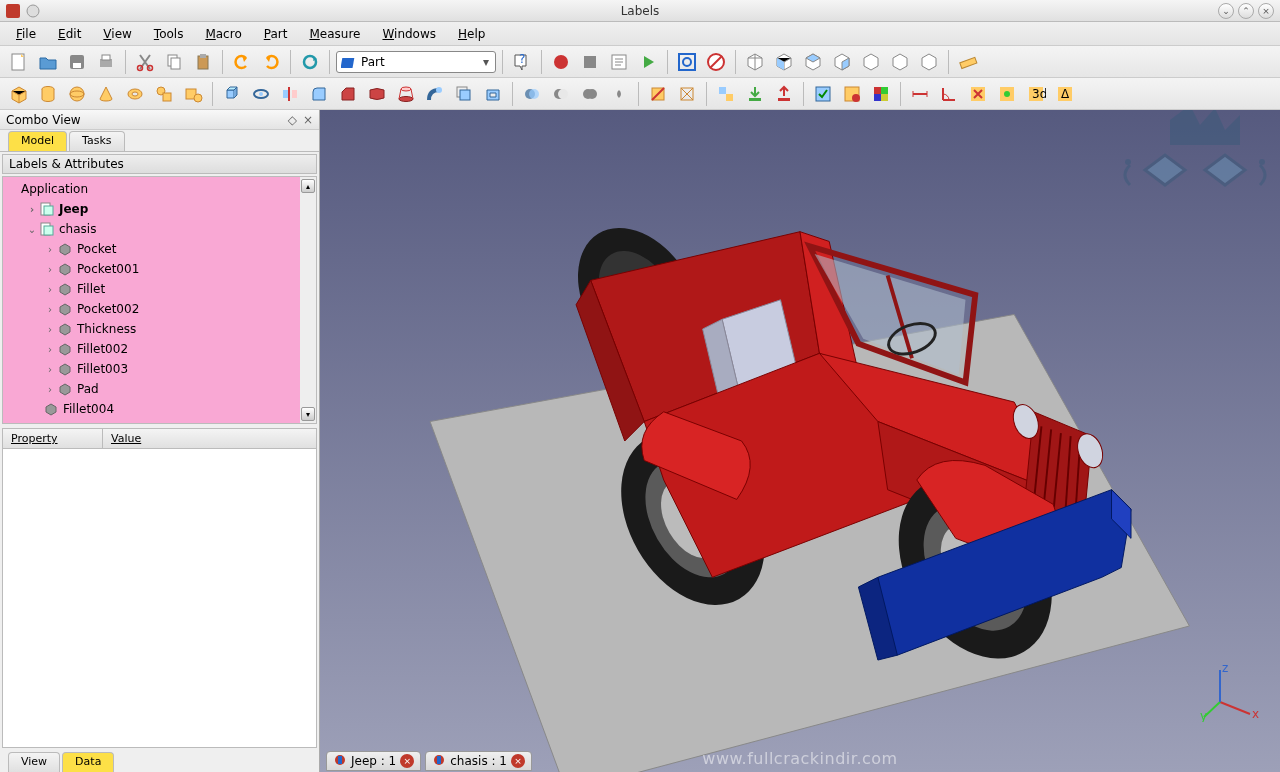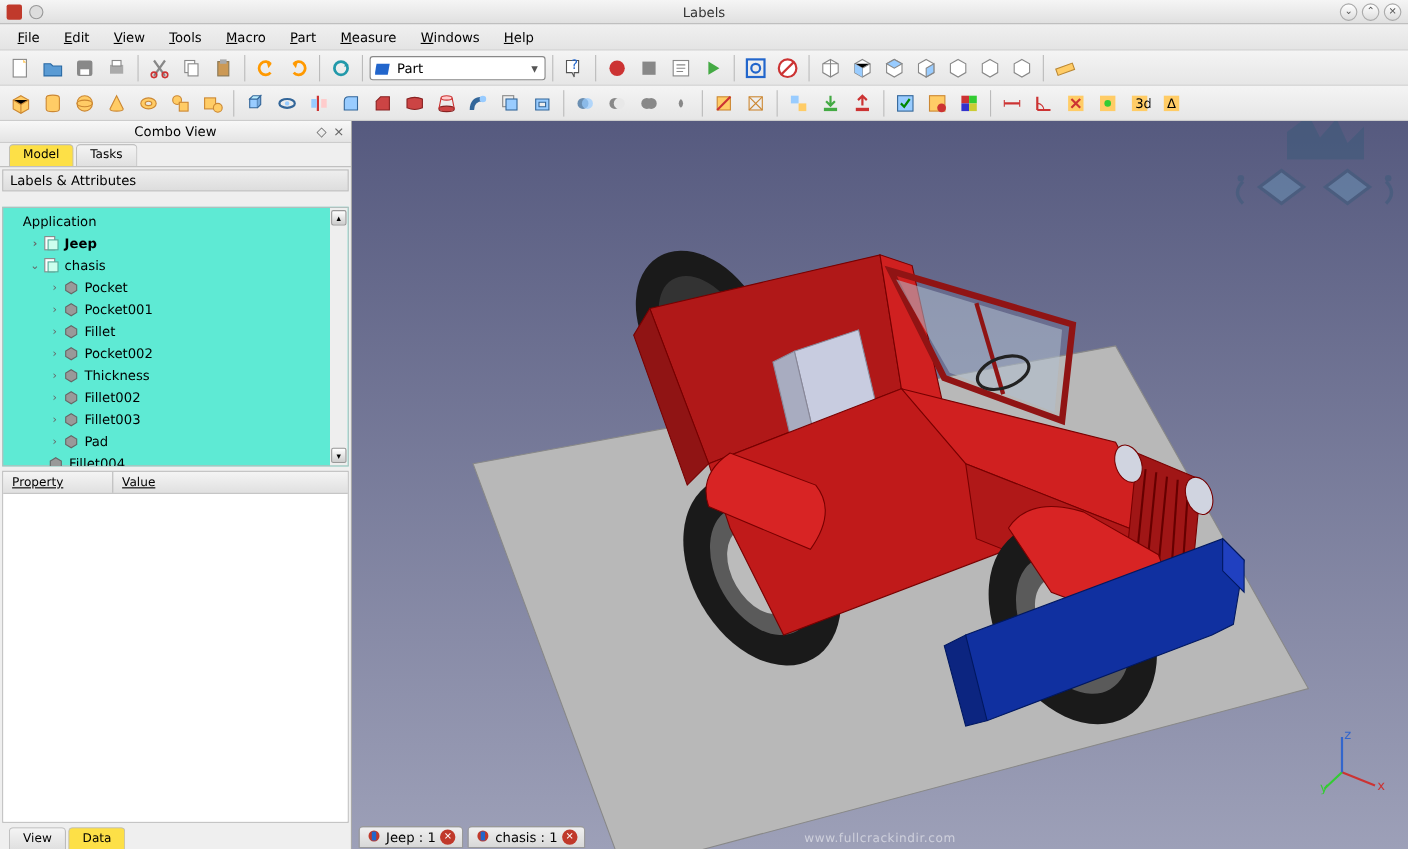--- a/index.html
+++ b/index.html
@@ -13,47 +13,47 @@
 .menu-item { padding: 2px 10px; cursor: pointer; border-radius: 3px; }
 .menu-item u { text-decoration: underline; }
 .toolbar { height: 32px; background: linear-gradient(#f4f4f4,#e6e6e6); display: flex; align-items: center; padding: 0 6px; border-bottom: 1px solid #ccc; gap: 3px; }
 .tbtn { width: 26px; height: 26px; display: flex; align-items: center; justify-content: center; border-radius: 3px; cursor: pointer; }
 .tbtn svg { width: 20px; height: 20px; }
 .sep { width: 1px; height: 24px; background: #bbb; margin: 0 3px; }
 .part-select { flex:0 0 160px; height: 22px; background: #fff; border: 1px solid #888; border-radius: 3px; display: flex; align-items: center; padding: 0 4px; cursor: pointer; position: relative; }
 .part-select::after { content:"▾"; position: absolute; right: 6px; color: #555; }
 .content { flex: 1; display: flex; min-height: 0; }
 .sidebar { width: 320px; background: #efefef; display: flex; flex-direction: column; border-right: 1px solid #aaa; }
-.panel-header { height: 20px; background: linear-gradient(#f8f8f8,#e4e4e4); border-bottom: 1px solid #ccc; display: flex; align-items: center; padding: 0 6px; font-size: 11px; position: relative; justify-content: center; }
+.panel-header { height: 20px; background: linear-gradient(#f8f8f8,#e4e4e4); border-bottom: 1px solid #ccc; display: flex; align-items: center; padding: 0 6px; font-size: 11px; position: relative; }
 .panel-header .ctrl { position: absolute; right: 6px; display: flex; gap: 6px; font-size: 10px; color: #666; cursor: pointer; }
 .tabs { height: 22px; display: flex; align-items: end; padding: 0 8px; gap: 2px; border-bottom: 1px solid #bbb; }
 .tab { height: 20px; padding: 2px 12px; background: linear-gradient(#f4f4f4,#e0e0e0); border: 1px solid #bbb; border-bottom: none; border-radius: 4px 4px 0 0; cursor: pointer; font-size: 11px; }
 .tab.active { background: #fde047; }
 .tree-panel { flex:1; display:flex; flex-direction: column; min-height:0; }
 .tree-title { background: linear-gradient(#eee,#ddd); border: 1px solid #bbb; margin: 2px; padding: 2px 6px; font-size: 12px; }
-.tree-wrap { flex:1; display:flex; min-height:0; border: 1px solid #bbb; margin: 12px 2px 2px 2px; background: #5eead4; }
+.tree-wrap { flex:1; display:flex; min-height:0; border: 1px solid #bbb; margin: 0 2px 2px 2px; background: #f9a8d4; }
 .tree { flex:1; overflow-y: auto; padding: 2px 0; }
 .tree-item { display: flex; align-items: center; height: 20px; padding-left: 4px; cursor: pointer; white-space: nowrap; }
 .expander { width: 14px; text-align: center; color: #666; font-size: 10px; }
 .icon-doc { width: 16px; height: 14px; margin-right: 4px; }
 .tree-item.bold { font-weight: bold; }
 .tree-scroll { width: 16px; background: #eee; display:flex; flex-direction:column; align-items:center; justify-content:space-between; padding:2px 0; }
 .scroll-btn { width:14px; height:14px; background: linear-gradient(#fff,#ccc); border:1px solid #999; border-radius:2px; font-size:8px; display:flex;align-items:center;justify-content:center; cursor:pointer; }
 .scroll-thumb { flex:1; margin: 2px; background: linear-gradient(#e0e0e0,#c0c0c0); border-radius: 2px; }
 .prop-wrap { height: 320px; display:flex; flex-direction: column; border: 1px solid #bbb; margin: 2px; }
 .prop-head { display:flex; background: linear-gradient(#f4f4f4,#e0e0e0); border-bottom:1px solid #bbb;text-decoration:underline; }
 .prop-col { flex:0 0 100px; padding: 3px 8px; font-size: 11px; border-right: 1px solid #bbb; }
 .prop-body { flex:1; background: #fff; }
 .prop-tabs { height: 22px; display:flex; align-items:end; padding: 0 8px; gap:2px; }
 .viewport { flex:1; position: relative; background: linear-gradient(to bottom, #565a7f 0%, #9da0b8 100%); overflow: hidden; }
 .viewport svg.scene { width:100%; height:100%; display:block; }
 .doc-tabs { position:absolute; bottom: 0; left: 6px; display:flex; gap:4px; height: 22px; align-items:center; }
 .doc-tab { height: 20px; background: linear-gradient(#f0f0f0,#d8d8d8); border:1px solid #999; border-radius: 4px 4px 0 0; padding: 0 6px; display:flex; align-items:center; gap:4px; font-size:11px; cursor:pointer;justify-content:center; }
 .doc-close { width:14px; height:14px; border-radius: 50%; background:#c0392b; color:#fff; font-size:9px; display:flex;align-items:center;justify-content:center; cursor:pointer; }
-.watermark { position:absolute; bottom: 4px; left: 50%; transform: translateX(-50%); color: rgba(255,255,255,0.5); font-size: 11px; letter-spacing: 0.5px; }
+.watermark { position:absolute; bottom: 4px; left: 50%; transform: translateX(-50%); color: rgba(255,255,255,0.5); font-size: 16px; letter-spacing: 0.5px; }
 .axis-gizmo { position:absolute; bottom: 50px; right: 20px; width: 60px; height: 60px; }
 .mascot { position:absolute; top: -10px; right: -10px; width: 180px; height: 120px; opacity: 0.5; }
 </style>
 </head>
 <body>
 
 <div class="titlebar">
   <div class="app-icon"></div>
   <svg width="14" height="14">
       <circle cx="7" cy="7" r="6" fill="#ddd" stroke="#999"></circle>

